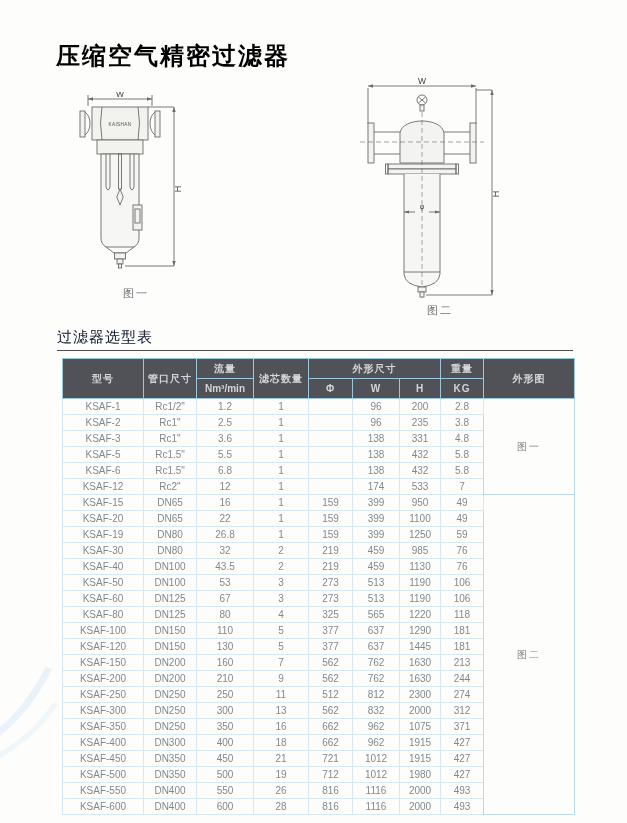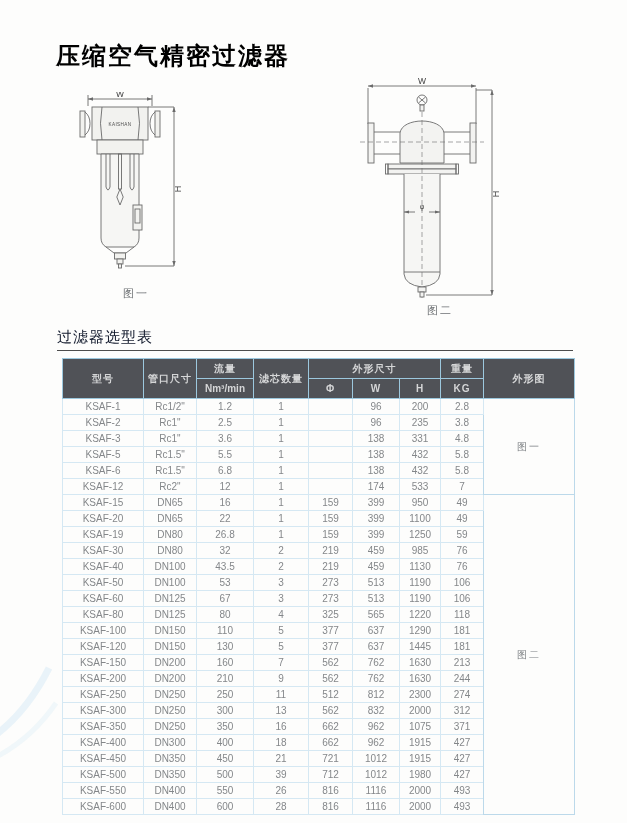--- a/index.html
+++ b/index.html
@@ -423,21 +423,21 @@
           <td>21</td>
           <td>721</td>
           <td>1012</td>
           <td>1915</td>
           <td>427</td>
         </tr>
         <tr>
           <td>KSAF-500</td>
           <td>DN350</td>
           <td>500</td>
-          <td>39</td>
+          <td>19</td>
           <td>712</td>
           <td>1012</td>
           <td>1980</td>
           <td>427</td>
         </tr>
         <tr>
           <td>KSAF-550</td>
           <td>DN400</td>
           <td>550</td>
           <td>26</td>

